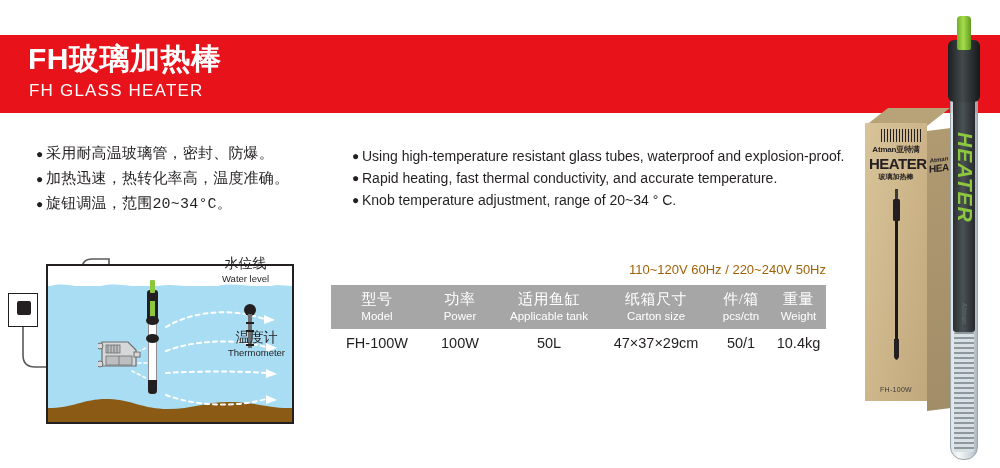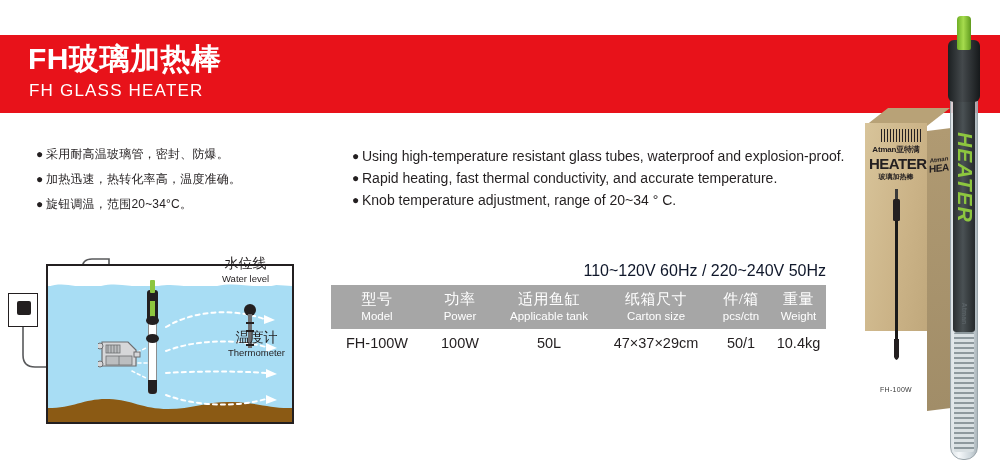--- a/index.html
+++ b/index.html
@@ -67,24 +67,25 @@
   }
   .bullet-dot {
     flex: 0 0 auto;
     width: 10px;
     font-size: 12px;
     line-height: 25px;
     color: #231f20;
   }
   #bullets-cn .bullet-row { line-height: 25px; }
   #bullets-cn .bullet-text {
-    font-size: 12px;
+    font-size: 15px;
     line-height: 25px;
     letter-spacing: 0.2px;
     white-space: nowrap;
+    font-family: Liberation Mono, monospace;
   }
   #bullets-en .bullet-row { line-height: 22px; }
   #bullets-en .bullet-dot { line-height: 22px; }
   #bullets-en .bullet-text {
     font-size: 14px;
     line-height: 22px;
     white-space: nowrap;
   }
 
   
@@ -292,22 +293,22 @@
     top: 74px;
   }
 
   
   #voltage {
     position: absolute;
     left: 331px;
     top: 262px;
     width: 495px;
     text-align: right;
-    font-size: 16px;
-    color: #0f172a;
+    font-size: 13px;
+    color: #a16207;
     white-space: nowrap;
   }
 
   
   #spec-table {
     position: absolute;
     left: 331px;
     top: 285px;
     width: 495px;
     border-collapse: collapse;
@@ -359,21 +360,21 @@
     top: 0px;
     width: 145px;
     height: 468px;
   }
   
   #box-front {
     position: absolute;
     left: 10px;
     top: 123px;
     width: 62px;
-    height: 208px;
+    height: 278px;
     background: linear-gradient(100deg, #d8c49a 0%, #cbb387 60%, #c0a87c 100%);
   }
   #box-side {
     position: absolute;
     left: 72px;
     top: 131px;
     width: 24px;
     height: 280px;
     background: linear-gradient(180deg, #b09a72 0%, #a18d68 100%);
     transform: skewY(-7deg);

